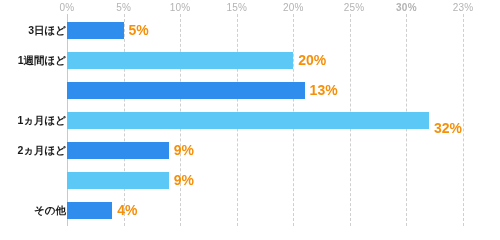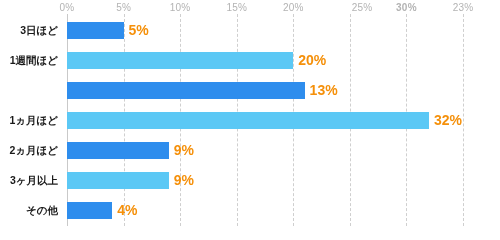--- a/index.html
+++ b/index.html
@@ -69,20 +69,21 @@
     left: 0;
     top: 0;
     width: 58px;
     height: 17px;
     line-height: 17px;
     text-align: right;
     font-size: 10.5px;
     font-weight: bold;
     color: #1a1a1a;
     white-space: nowrap;
+    padding-left: 8px;
   }
   .bar {
     position: absolute;
     top: 0;
     height: 17px;
   }
   .bar-value {
     position: absolute;
     top: -1px;
     height: 19px;
@@ -97,21 +98,21 @@
 <body>
 
 <div id="chart-root">
 
   <div class="axis-labels">
       <span class="axis-tick-label" style="left: 67px; color: rgb(179, 179, 179);">0%</span>
       <span class="axis-tick-label" style="left: 123.571px; color: rgb(179, 179, 179);">5%</span>
       <span class="axis-tick-label" style="left: 180.143px; color: rgb(179, 179, 179);">10%</span>
       <span class="axis-tick-label" style="left: 236.714px; color: rgb(179, 179, 179);">15%</span>
       <span class="axis-tick-label" style="left: 293.286px; color: rgb(179, 179, 179);">20%</span>
-      <span class="axis-tick-label" style="left: 362px; color: rgb(179, 179, 179);">25%</span>
+      <span class="axis-tick-label" style="left: 354px; color: rgb(179, 179, 179);">25%</span>
       <span class="axis-tick-label" style="left: 406.429px; color: rgb(179, 179, 179); font-weight: bold;">30%</span>
       <span class="axis-tick-label" style="left: 463px; color: rgb(179, 179, 179);">23%</span>
     </div>
 
   <div class="gridlines">
       <div class="gridline zero" style="left: 67px;"></div>
       <div class="gridline" style="left: 123.571px;"></div>
       <div class="gridline" style="left: 180.143px;"></div>
       <div class="gridline" style="left: 236.714px;"></div>
       <div class="gridline" style="left: 293.286px;"></div>
@@ -131,29 +132,28 @@
         <div class="bar" style="left: 67px; width: 226.286px; background: rgb(91, 200, 245);"></div>
         <div class="bar-value" style="left: 298.286px; color: rgb(245, 144, 10);">20%</div>
       </div>
       <div class="bar-row" style="top: 82px;">
         <div class="bar" style="left: 67px; width: 237.6px; background: rgb(46, 141, 237);"></div>
         <div class="bar-value" style="left: 309.6px; color: rgb(245, 144, 10);">13%</div>
       </div>
       <div class="bar-row" style="top: 112px;">
         <div class="row-label" style="color: rgb(26, 26, 26);">1ヵ月ほど</div>
         <div class="bar" style="left: 67px; width: 362.057px; background: rgb(91, 200, 245);"></div>
-        <div class="bar-value" style="left: 434.057px; color: rgb(245, 144, 10);">32%</div>
+        <div class="bar-value" style="left: 434.057px; color: rgb(245, 144, 10); margin-top: 8px;">32%</div>
       </div>
       <div class="bar-row" style="top: 142px;">
         <div class="row-label" style="color: rgb(26, 26, 26);">2ヵ月ほど</div>
         <div class="bar" style="left: 67px; width: 101.829px; background: rgb(46, 141, 237);"></div>
         <div class="bar-value" style="left: 173.829px; color: rgb(245, 144, 10);">9%</div>
       </div>
       <div class="bar-row" style="top: 172px;">
-        <div class="row-label" style="color: rgb(26, 26, 26);">3ヶ月以上</div>
         <div class="bar" style="left: 67px; width: 101.829px; background: rgb(91, 200, 245);"></div>
         <div class="bar-value" style="left: 173.829px; color: rgb(245, 144, 10);">9%</div>
       </div>
       <div class="bar-row" style="top: 202px; text-decoration: underline;">
         <div class="row-label" style="color: rgb(26, 26, 26);">その他</div>
         <div class="bar" style="left: 67px; width: 45.2571px; background: rgb(46, 141, 237);"></div>
         <div class="bar-value" style="left: 117.257px; color: rgb(245, 144, 10);">4%</div>
       </div>
     </div>
 

